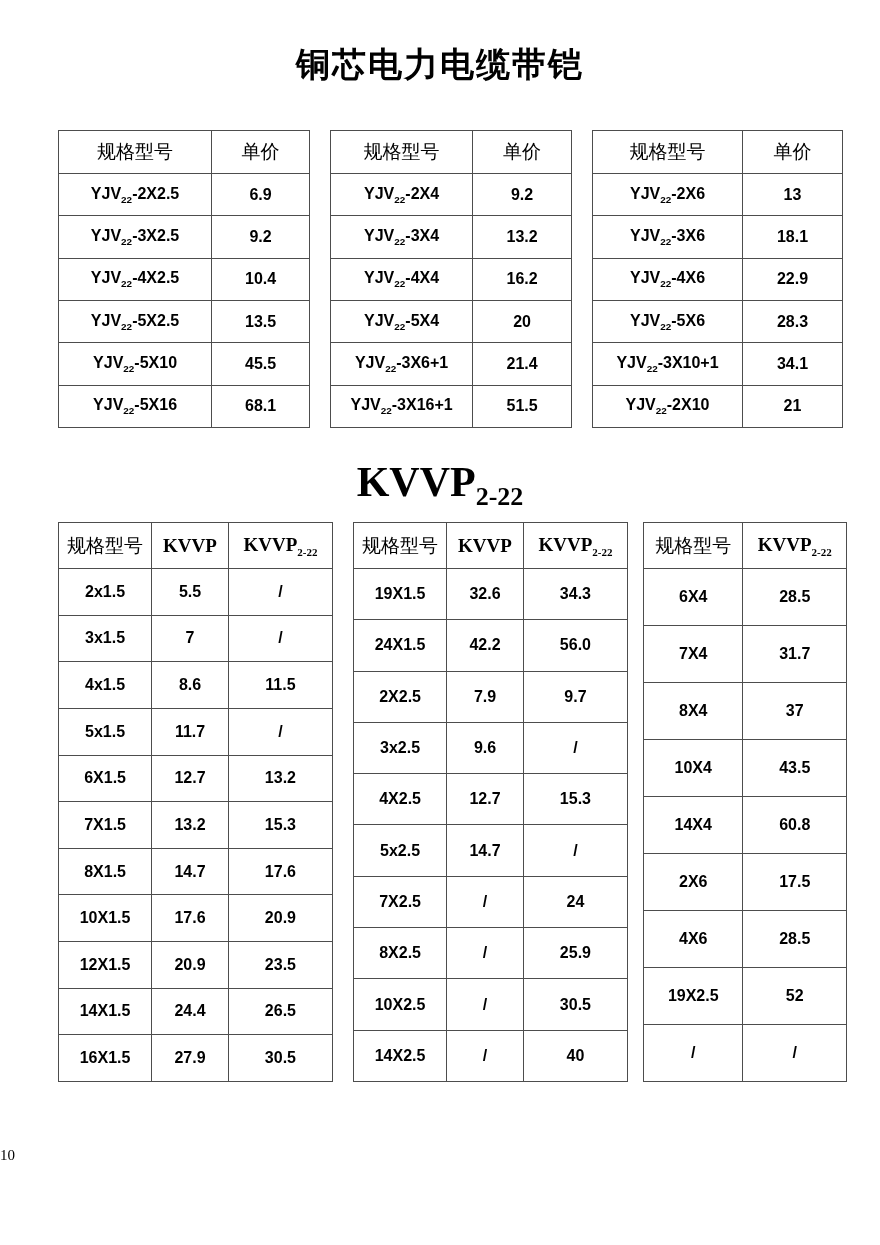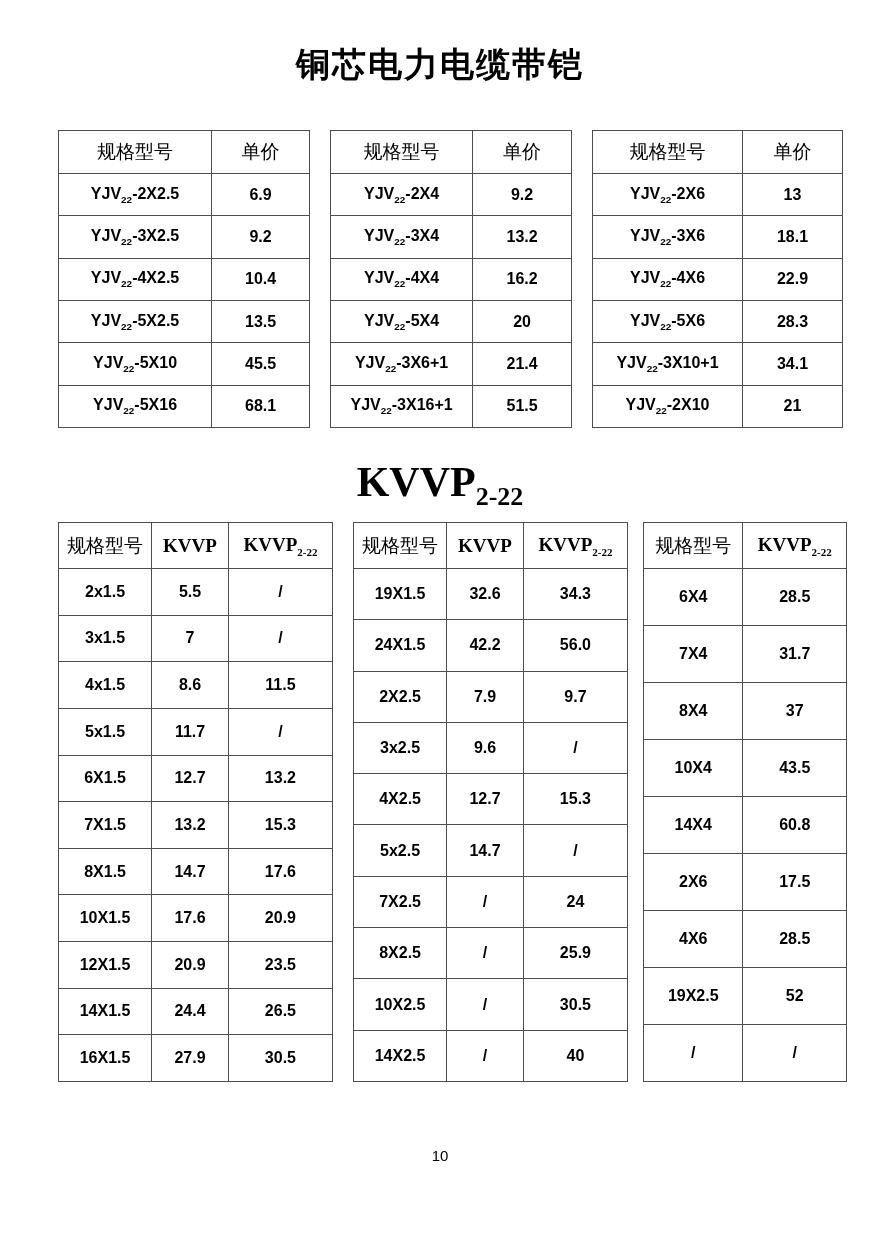--- a/index.html
+++ b/index.html
@@ -56,22 +56,22 @@
   #section2-tables th { height: 46px; }
   .w252 { width: 252px; }
   .w242 { width: 242px; }
   .w251 { width: 251px; }
   .w275 { width: 275px; }
   .w204 { width: 204px; }
   .ml20 { margin-left: 20px; }
   .ml15 { margin-left: 15px; }
   .page-number {
     position: absolute; top: 1147px; left: 0; width: 100%;
-    text-align: center;
-    font-family: Liberation Sans, sans-serif;
+    text-align: left;
+    font-family: Liberation Serif, serif;
     font-size: 15px;
   }
 </style>
 </head>
 <body>
 
 <h1 class="doc-title">铜芯电力电缆带铠</h1>
 
 <div id="section1-tables" class="table-row-group">
   <table class="w252">

